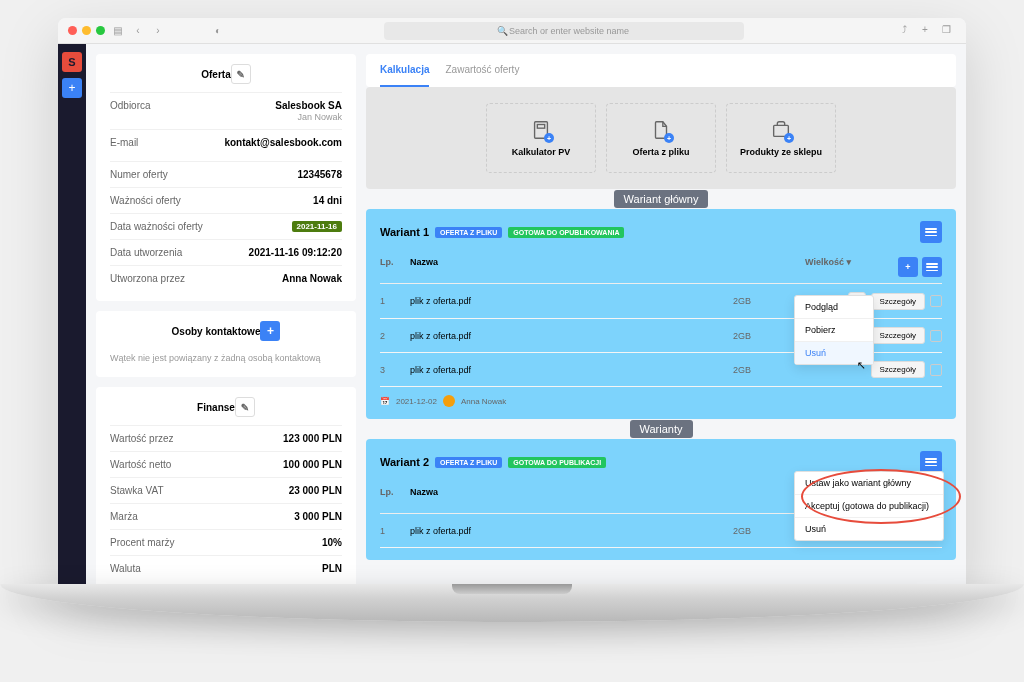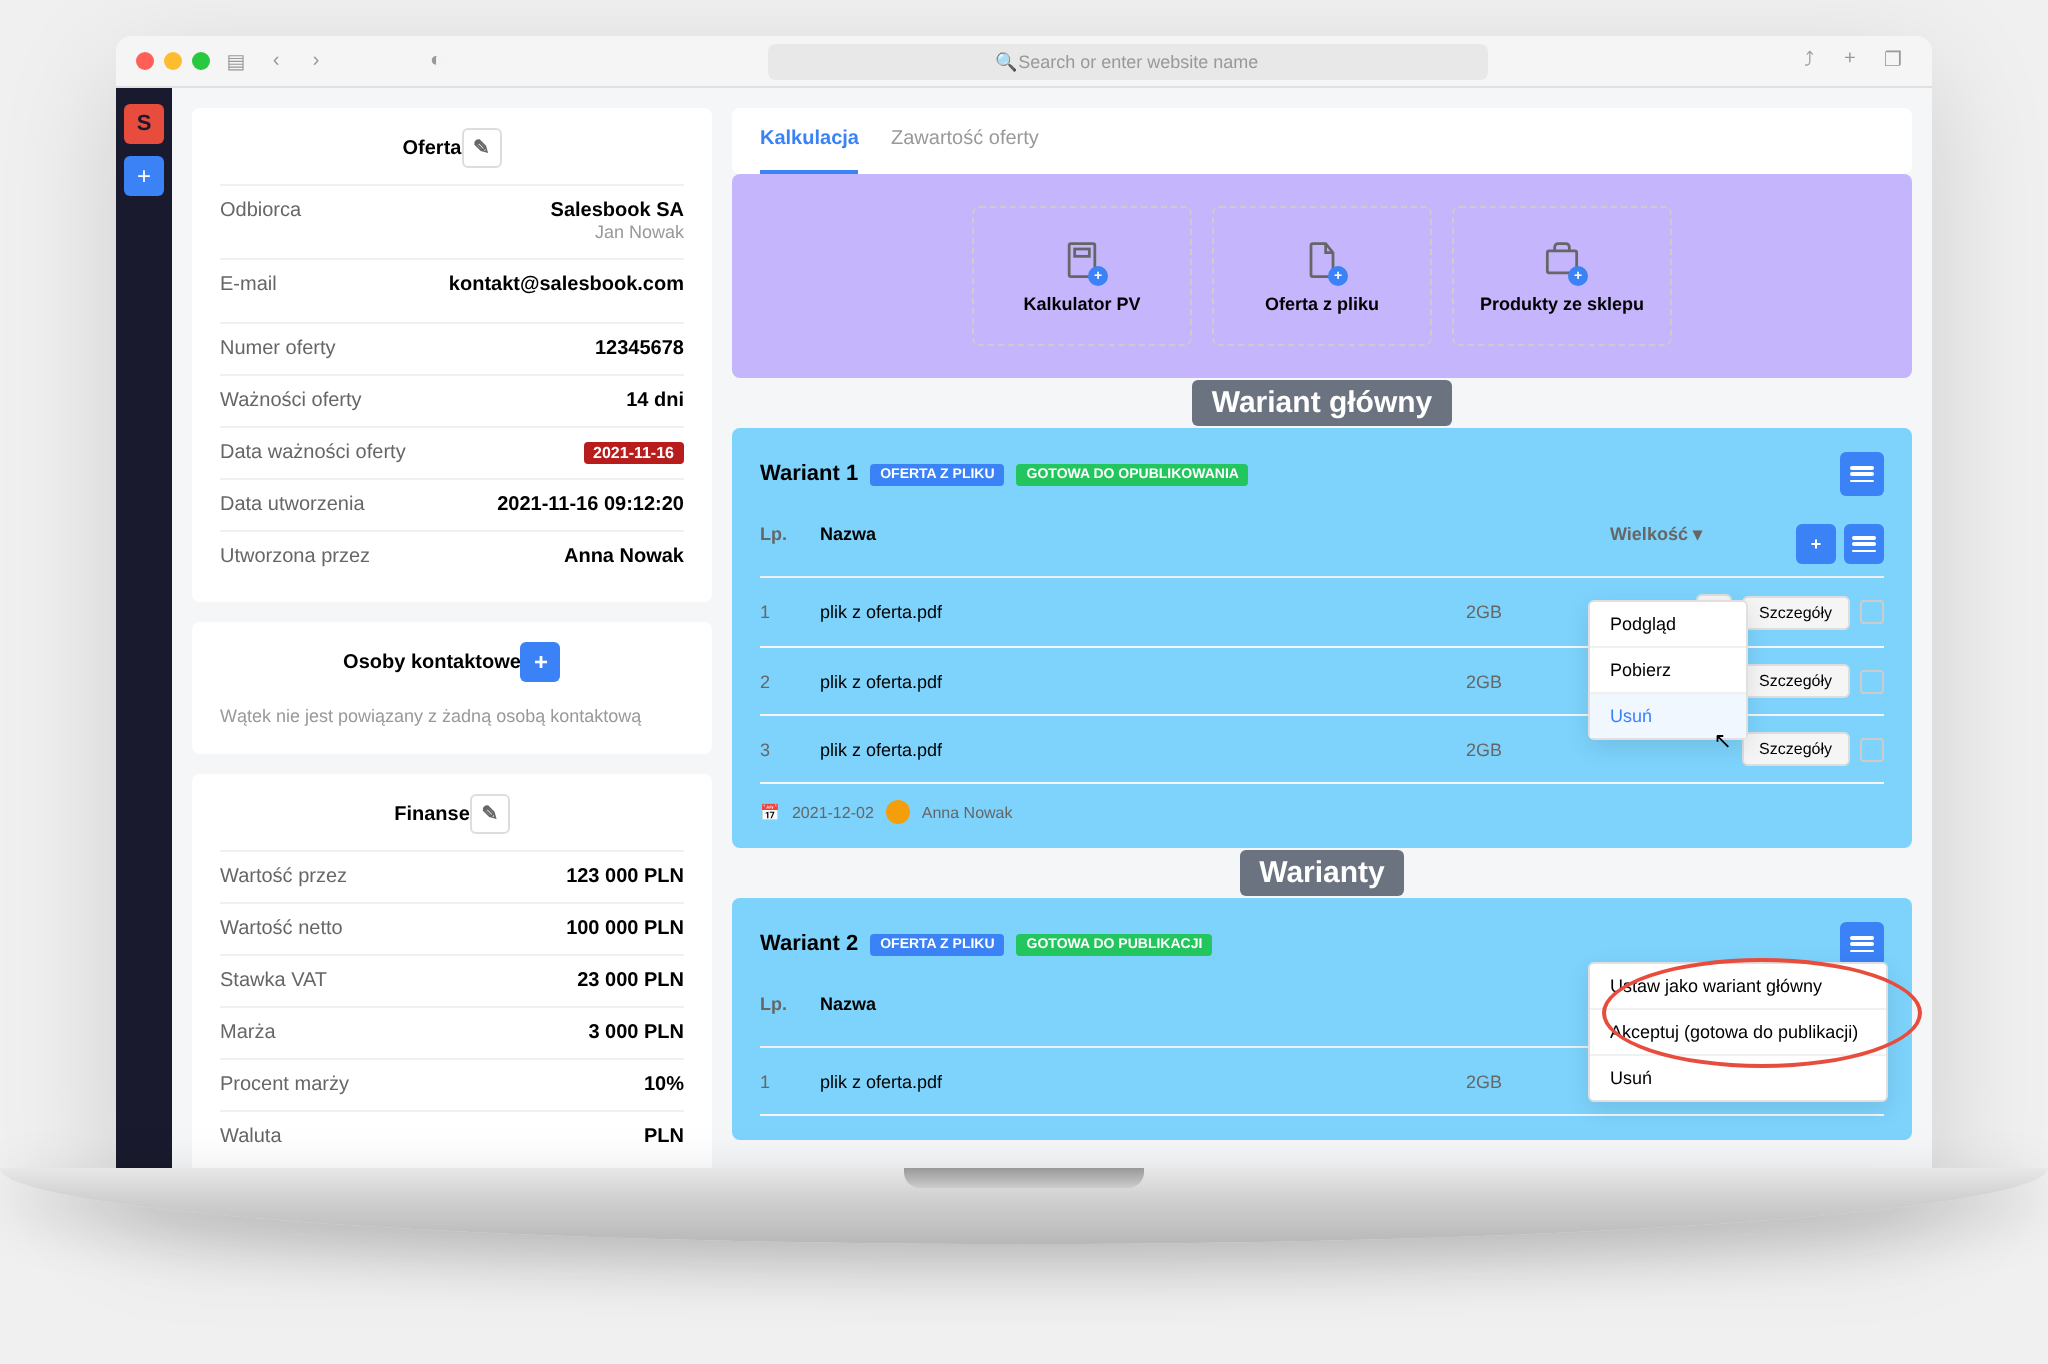--- a/index.html
+++ b/index.html
@@ -28,32 +28,32 @@
 
 .card{background:#fff;border-radius:4px;padding:10px 14px;font-size:10px}
 .card-header{display:flex;justify-content:center;align-items:center;padding-bottom:8px;font-weight:600;font-size:10px}
 .edit-btn{width:20px;height:20px;border:1px solid #ddd;border-radius:3px;display:flex;align-items:center;justify-content:center;color:#666;font-size:10px}
 .plus-btn{width:20px;height:20px;background:#3b82f6;border-radius:3px;display:flex;align-items:center;justify-content:center;color:#fff;font-size:12px}
 
 .field-row{display:flex;justify-content:space-between;padding:7px 0;border-top:1px solid #f0f0f0;font-size:10px}
 .field-label{color:#666}
 .field-value{font-weight:600;text-align:right}
 .field-sub{color:#999;font-weight:400;font-size:9px}
-.badge-date{background:#b91c1c;color:#fff;padding:1px 5px;border-radius:2px;font-size:8px;font-weight:600}
+.badge-date{background:#4d7c0f;color:#fff;padding:1px 5px;border-radius:2px;font-size:8px;font-weight:600}
 
 .tabs-bar{background:#fff;border-radius:4px;padding:0 14px;display:flex;gap:16px;font-size:10px}
 .tab{padding:10px 0;color:#999;cursor:pointer}
 .tab.active{color:#3b82f6;border-bottom:2px solid #3b82f6;font-weight:600}
 
-.action-cards{background:#c4b5fd;border-radius:4px;padding:16px;display:flex;gap:10px;justify-content:center}
+.action-cards{background:#e5e5e5;border-radius:4px;padding:16px;display:flex;gap:10px;justify-content:center}
 .action-card{width:110px;height:70px;border:1px dashed #ccc;border-radius:4px;display:flex;flex-direction:column;align-items:center;justify-content:center;gap:6px;font-size:9px;font-weight:600}
 .action-icon{width:22px;height:22px;position:relative;color:#666}
 .action-icon-badge{position:absolute;bottom:-2px;right:-2px;width:10px;height:10px;background:#3b82f6;border-radius:50%;color:#fff;font-size:7px;display:flex;align-items:center;justify-content:center}
 
-.section-divider{font-size:15px;font-weight:700;text-align:center;position:relative;padding:4px 0}
+.section-divider{font-size:11px;font-weight:400;text-align:center;position:relative;padding:4px 0}
 .section-divider span{background:#6b7280;color:#fff;padding:3px 10px;border-radius:3px}
 
 .variant-card{background:#7dd3fc;border-radius:4px;padding:12px 14px;position:relative}
 .variant-header{display:flex;justify-content:space-between;align-items:center;margin-bottom:8px}
 .variant-title-group{display:flex;align-items:center;gap:6px}
 .variant-title{font-weight:700;font-size:11px}
 .tag{font-size:7px;font-weight:700;padding:2px 5px;border-radius:2px;color:#fff;text-transform:uppercase}
 .tag.blue{background:#3b82f6}.tag.green{background:#22c55e}
 .menu-btn{width:22px;height:22px;background:#3b82f6;border-radius:3px;display:flex;align-items:center;justify-content:center;color:#fff;cursor:pointer}
 .menu-lines{width:12px;height:8px;display:flex;flex-direction:column;justify-content:space-between}

